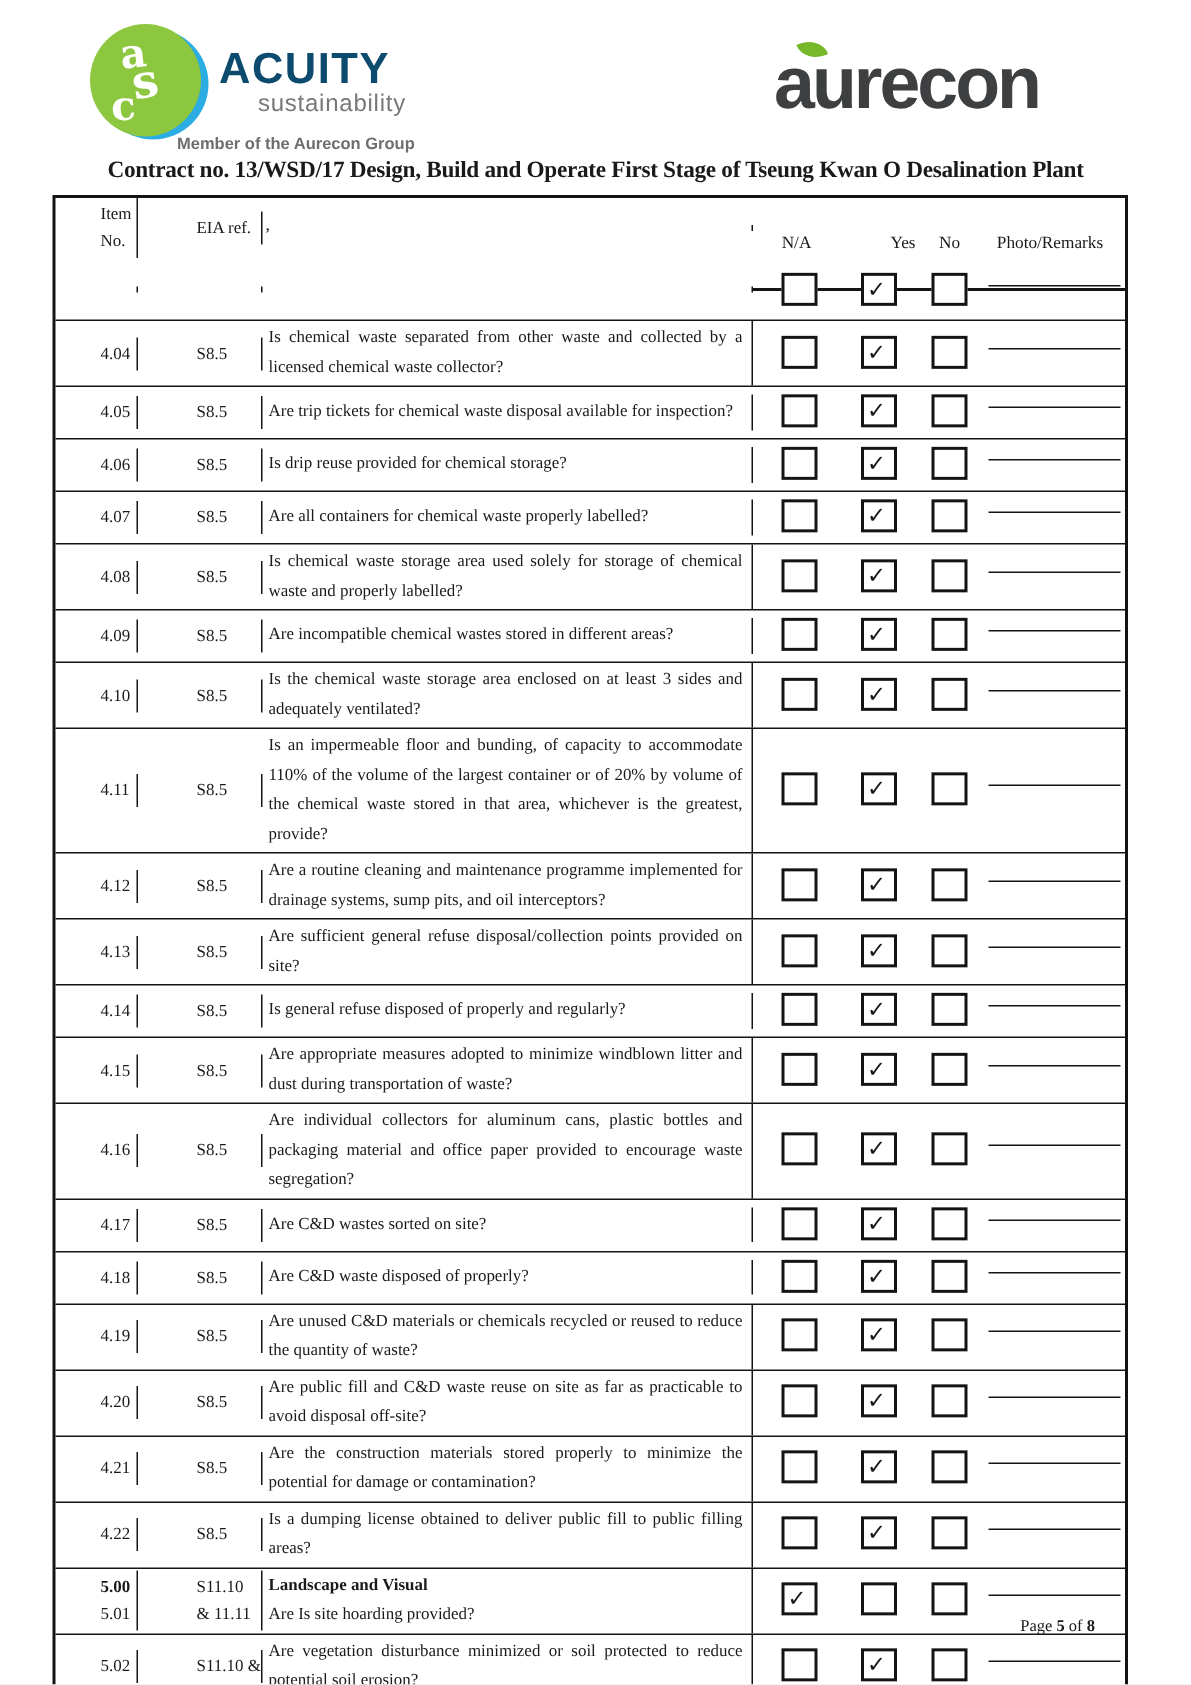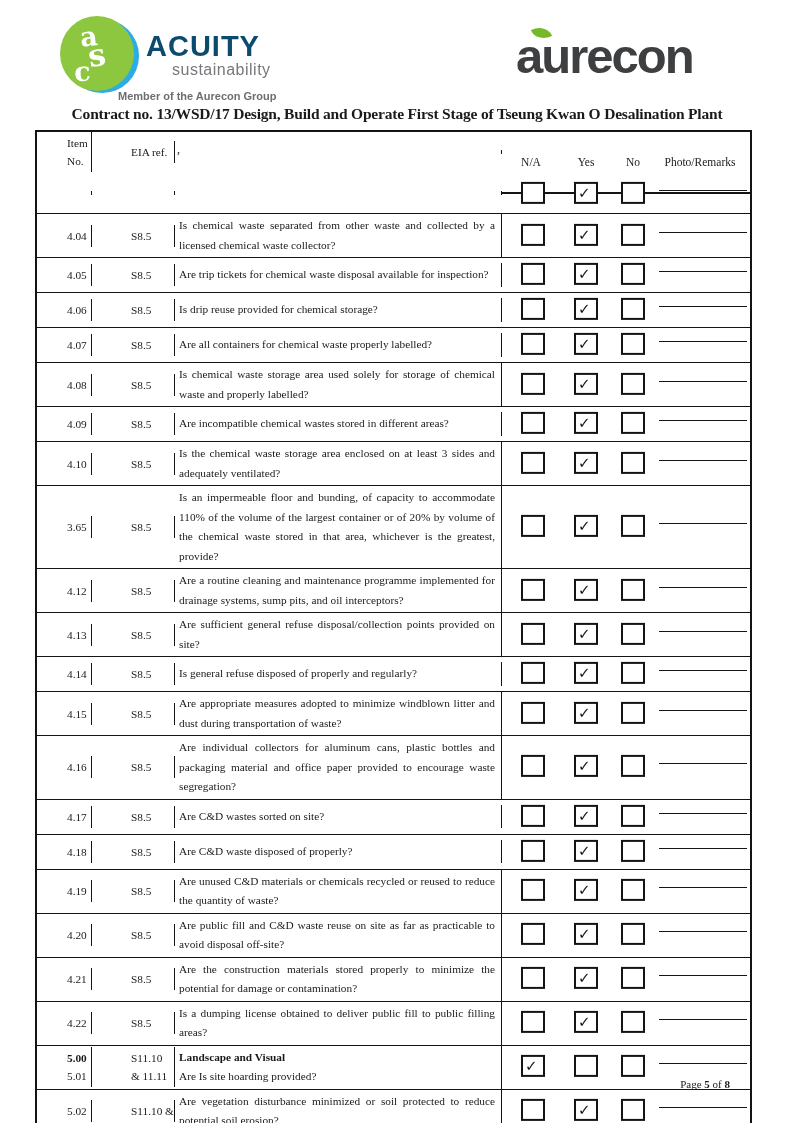--- a/index.html
+++ b/index.html
@@ -44,21 +44,21 @@
   .c-q .qt { text-align:justify; }
   .c-q .sec { font-weight:bold; text-align:left; }
   .sec-row .c-q { justify-content:flex-start; }
   .c-checks { width:248px; position:relative; }
 
   .header-row { min-height:36px; }
   .header-row .c-item, .header-row .c-eia { font-size:11.3px; }
   .hdr-q .stray { position:absolute; left:2px; bottom:-5px; font-size:12px; }
   .hl { position:absolute; top:4px; font-size:11.5px; text-align:center; }
   .hl-na  { left:7px;   width:44px; }
-  .hl-yes { left:62px;  width:44px; }
+  .hl-yes { left:78px;  width:44px; }
   .hl-no  { left:109px; width:44px; }
   .hl-rem { left:150px; width:96px; }
 
   .cont-row { min-height:41px; }
   .cont-row .c-checks { border-top:2.2px solid #141414; }
 
   .cb { position:absolute; width:24px; height:22px; border:2.4px solid #141414; background:#fff; top:48%; transform:translateY(-55%); }
   .cb-na  { left:19px; }
   .cb-yes { left:72px; }
   .cb-no  { left:119px; }
@@ -280,21 +280,21 @@
       <span class="cb cb-na"></span>
       <span class="cb cb-yes">
               <span class="tick">✓</span>
             </span>
       <span class="cb cb-no"></span>
       <span class="remark-line"></span>
     </div>
   </div>
         <div class="row">
     <div class="cell c-item">
-      <div class="l1">3.65</div>
+      <div class="l1">4.11</div>
 
     </div>
     <div class="cell c-eia">
       <div class="l1">S8.5</div>
 
     </div>
     <div class="cell c-q">
 
       <div class="qt">Is an impermeable floor and bunding, of capacity to accommodate 110% of the volume of the largest container or of 20% by volume of the chemical waste stored in that area, whichever is the greatest, provide?</div>
     </div>

